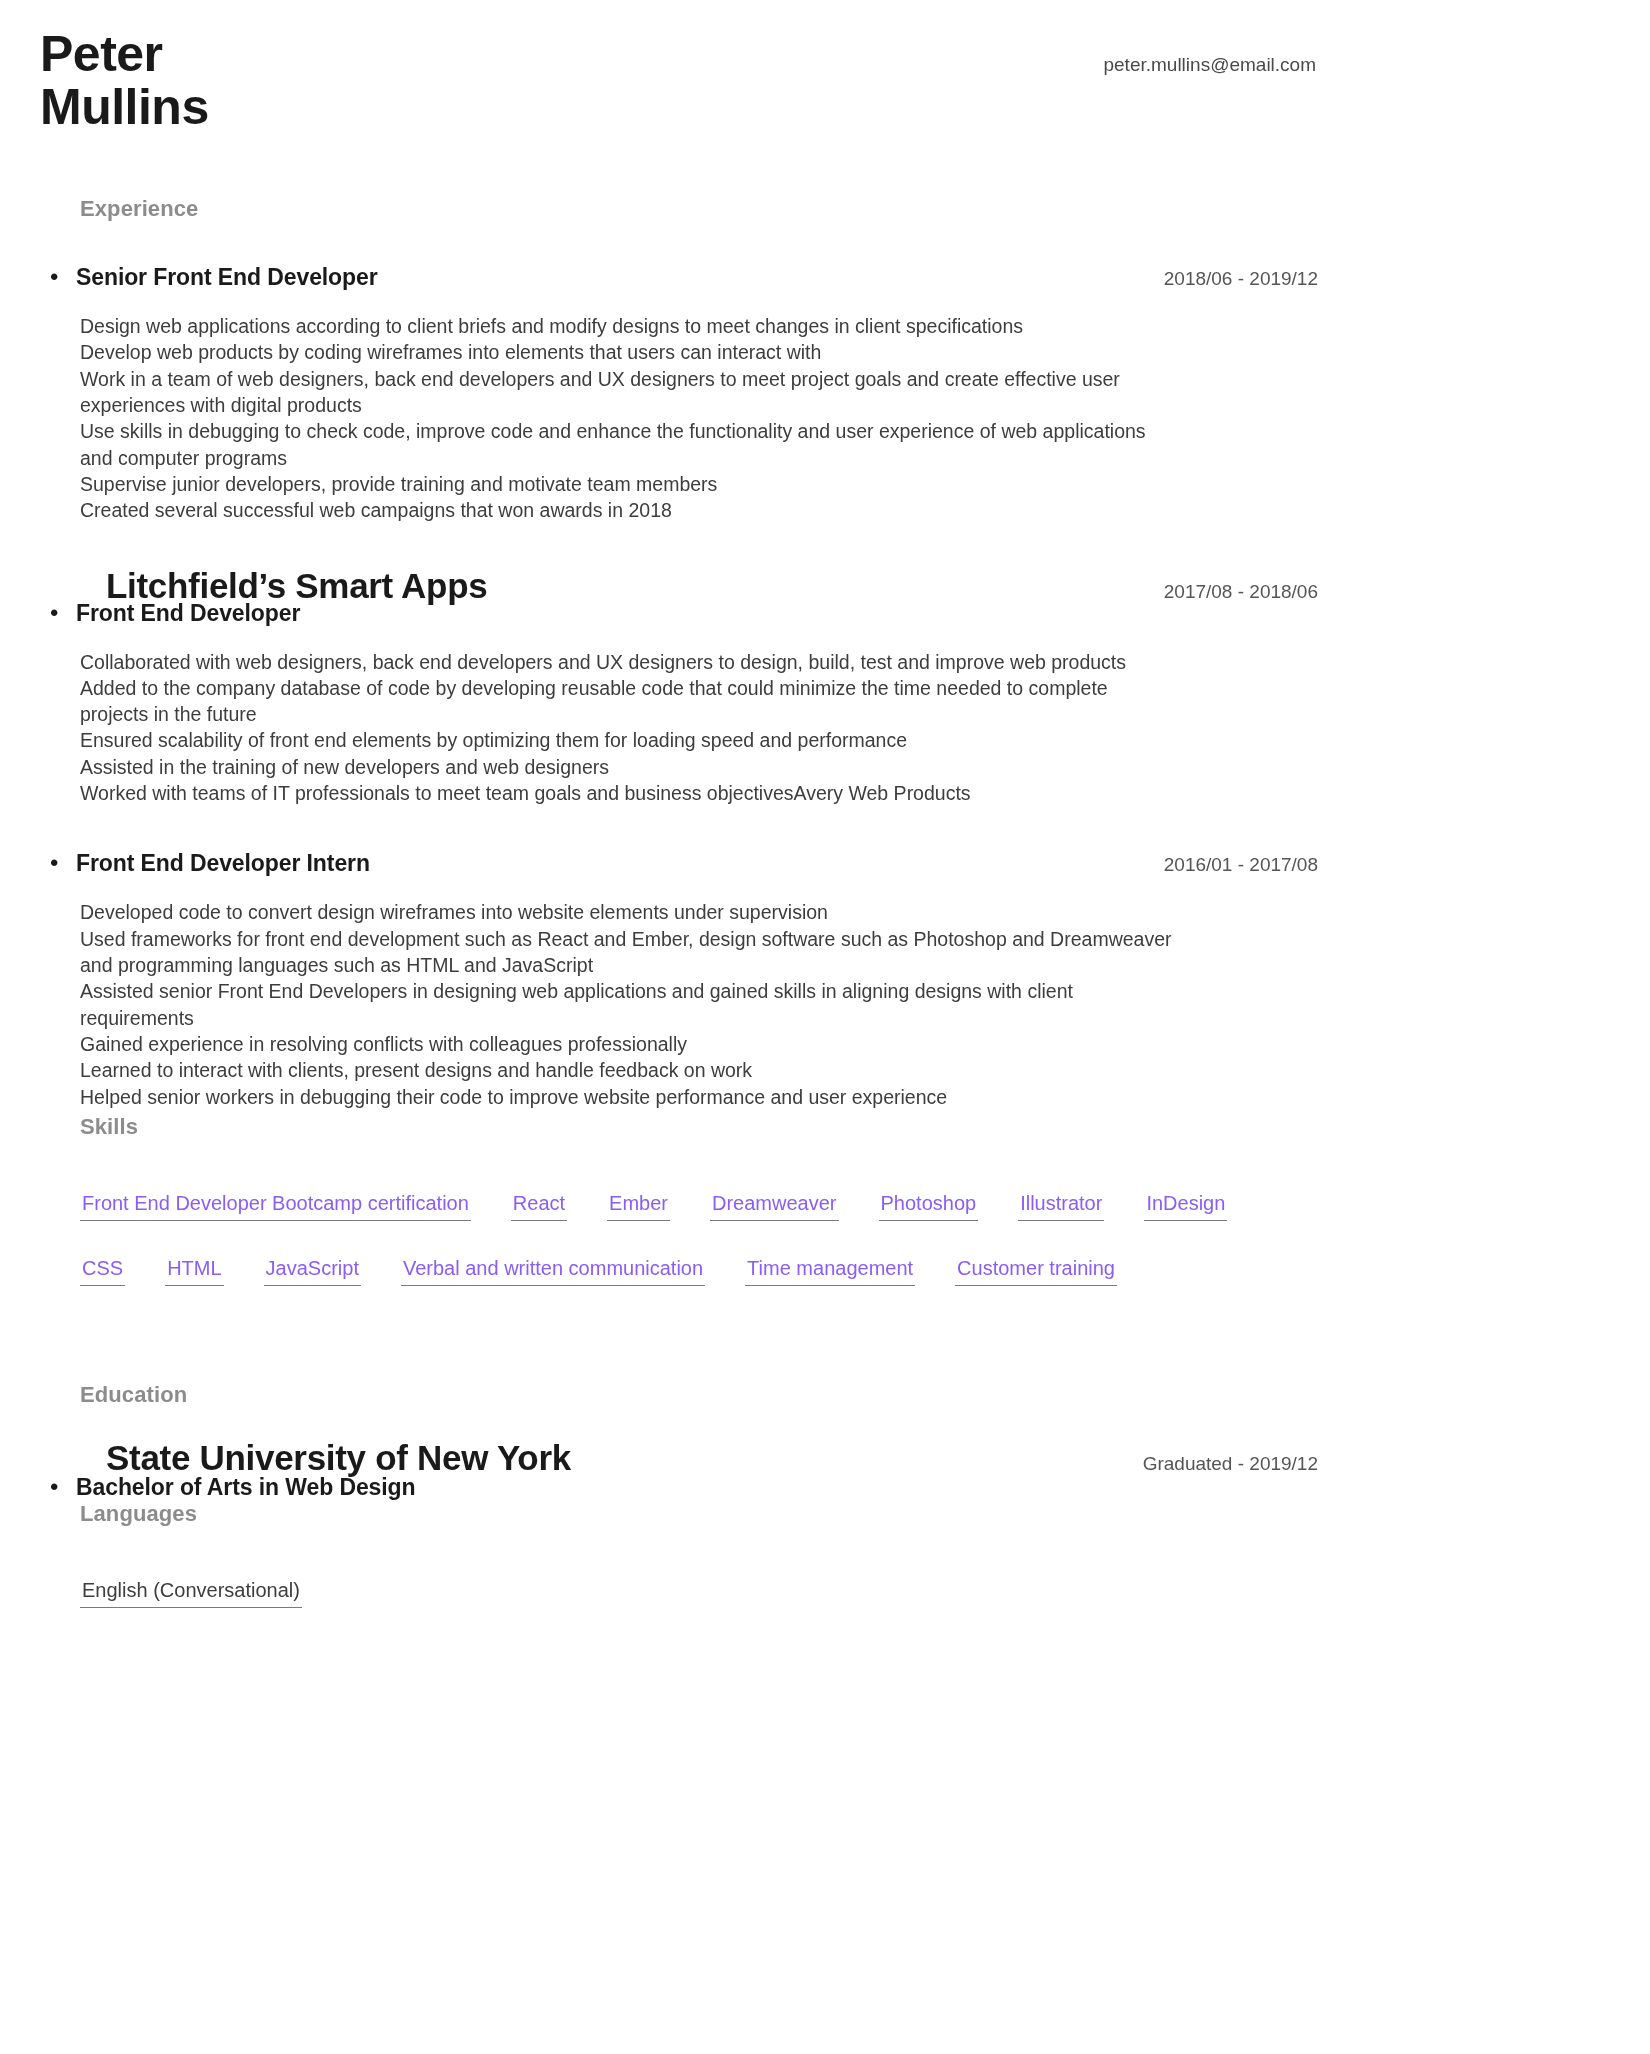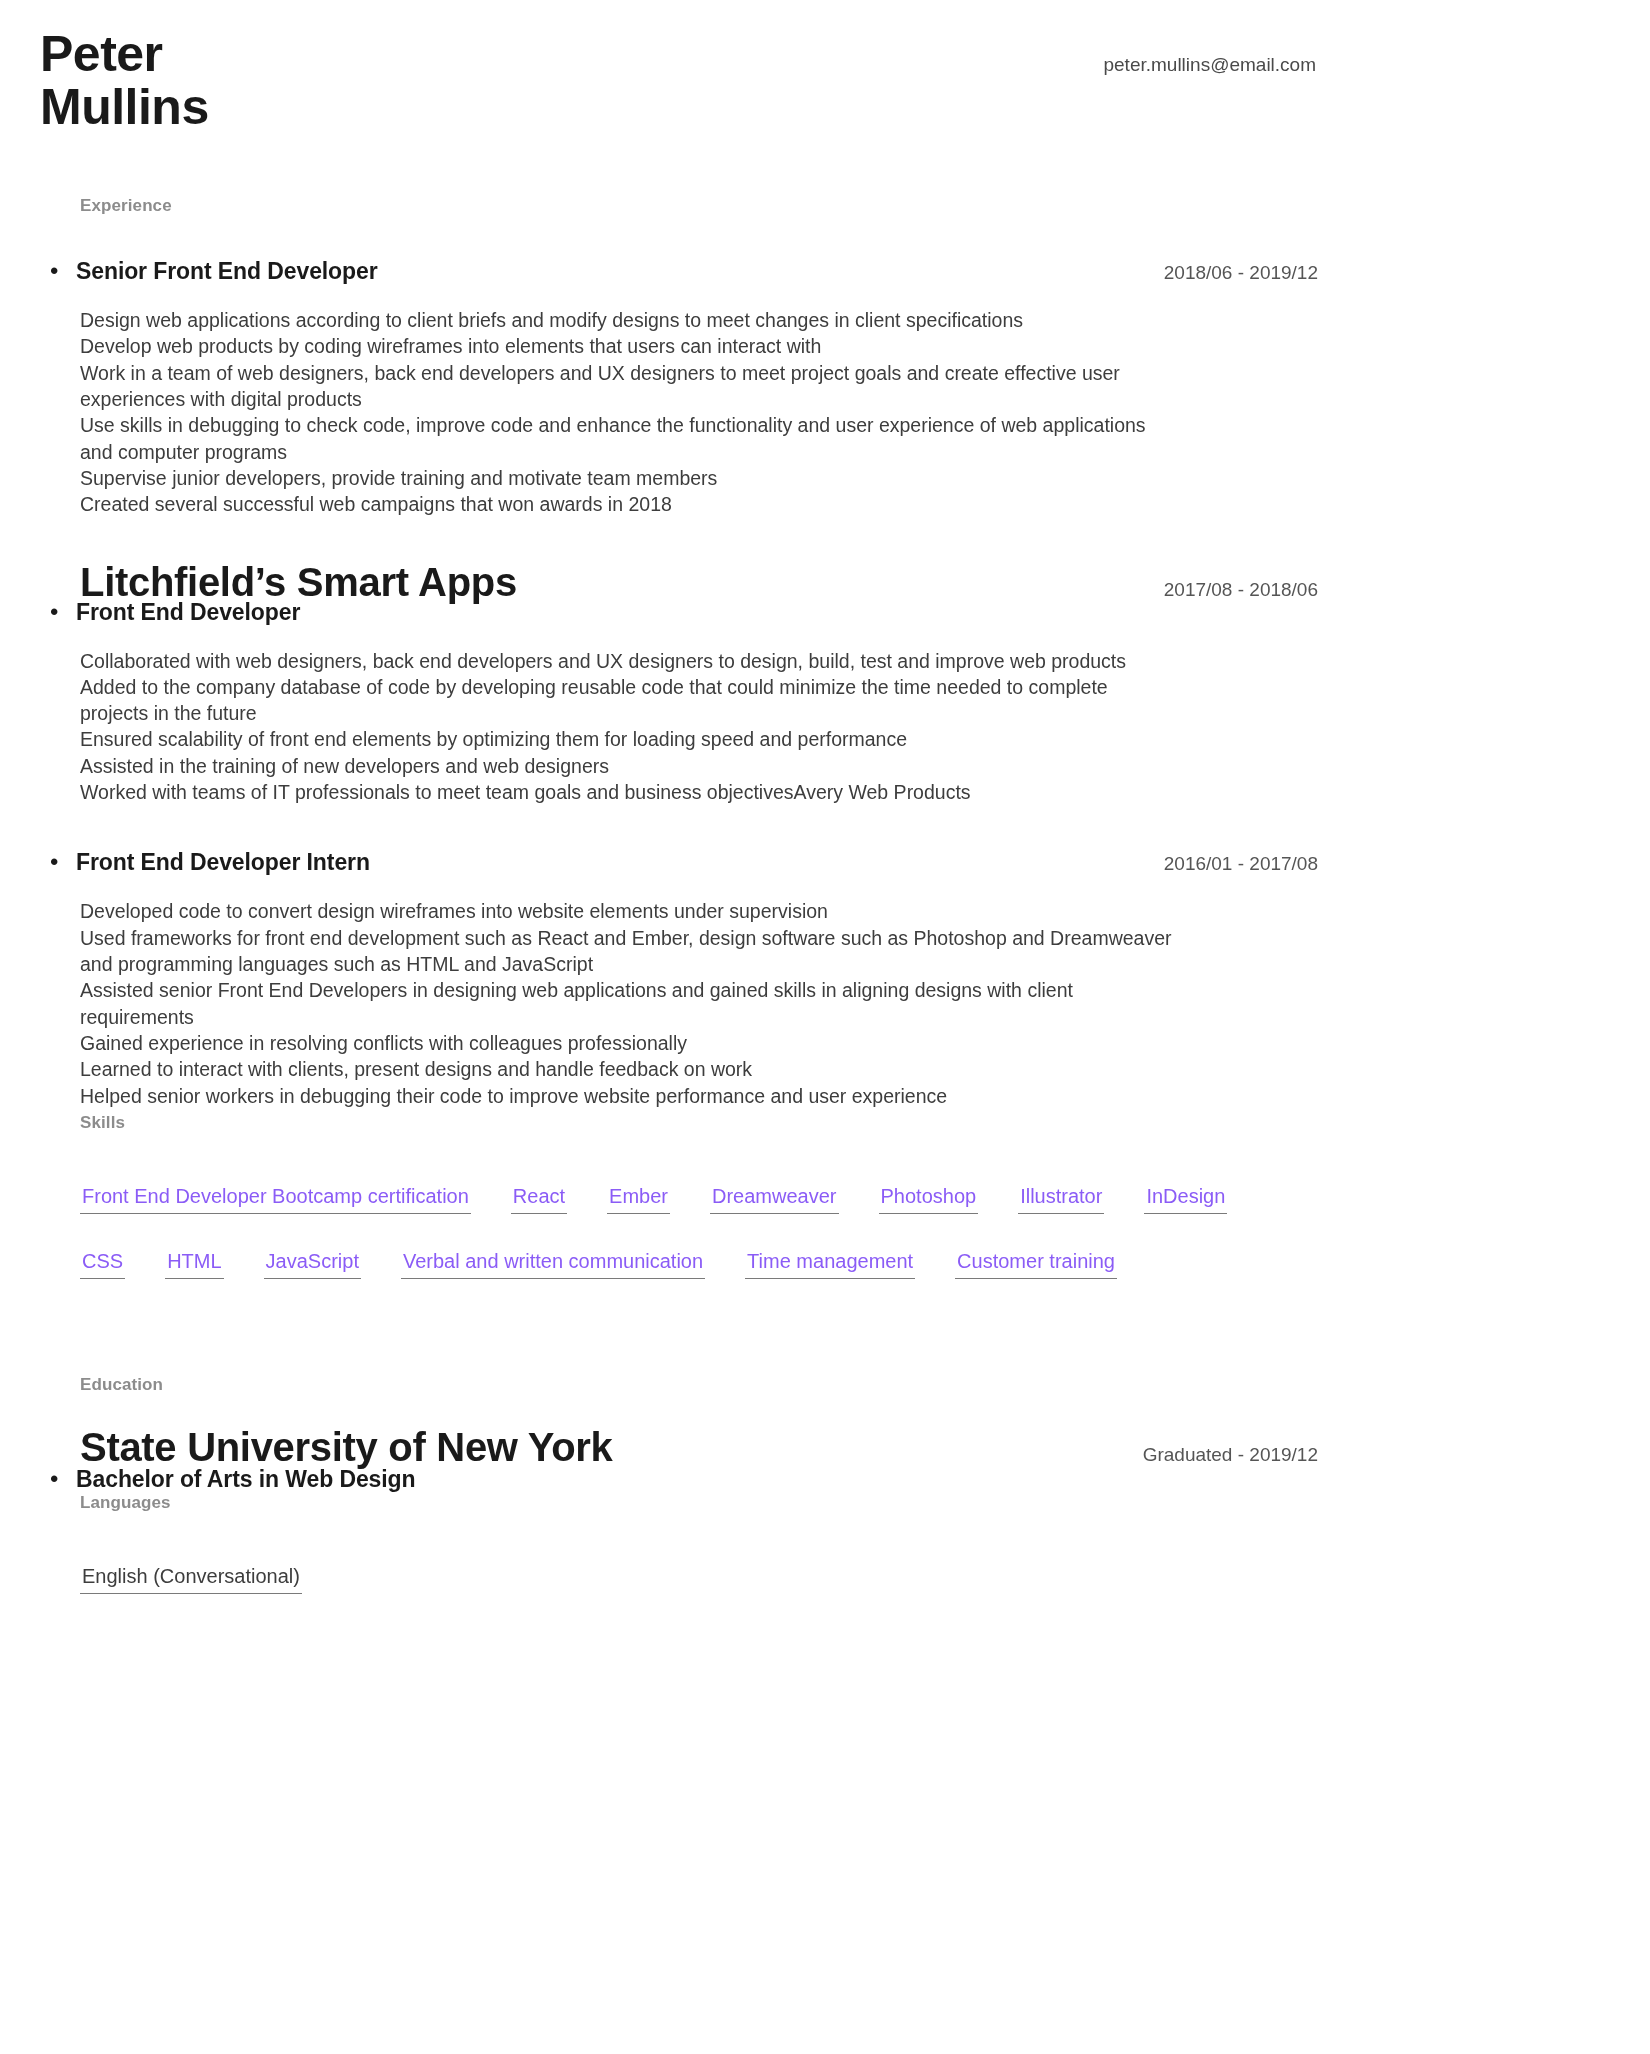--- a/index.html
+++ b/index.html
@@ -41,21 +41,21 @@
   .contact {
     font-size: 19px;
     color: #4a4a4a;
     padding-top: 26px;
     text-align: right;
     white-space: nowrap;
   }
 
   
   .section-title {
-    font-size: 17px;
+    font-size: 22px;
     font-weight: 700;
     color: #8c8c8c;
     letter-spacing: 0.1px;
     margin: 0 0 0 62px;
   }
   .sec-experience { margin-top: 62px; }
   .sec-skills { margin-top: 4px; }
   .sec-education { margin-top: 60px; }
   .sec-languages { margin-top: 0px; }
 
@@ -84,25 +84,25 @@
     font-weight: 700;
     color: #1a1a1a;
     letter-spacing: -0.1px;
   }
   .dates {
     font-size: 19px;
     color: #555555;
     white-space: nowrap;
   }
   .org {
-    font-size: 40px;
+    font-size: 35px;
     font-weight: 700;
     color: #1a1a1a;
     letter-spacing: -0.3px;
-    margin-left: 62px;
+    margin-left: 88px;
   }
   .org-row {
     display: flex;
     align-items: baseline;
     justify-content: space-between;
     padding-right: 8px;
   }
   .desc {
     font-size: 19.5px;
     line-height: 1.35;

